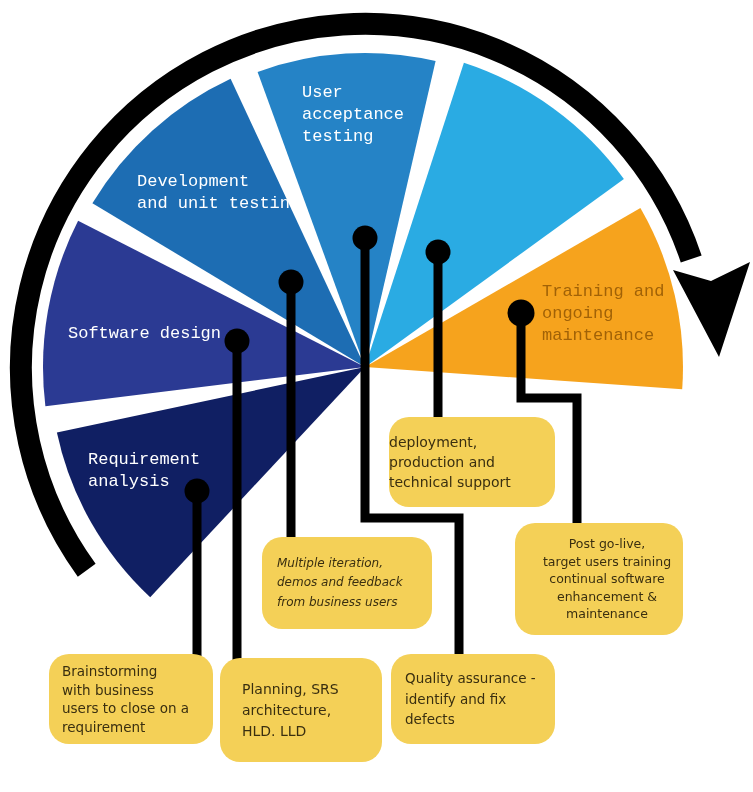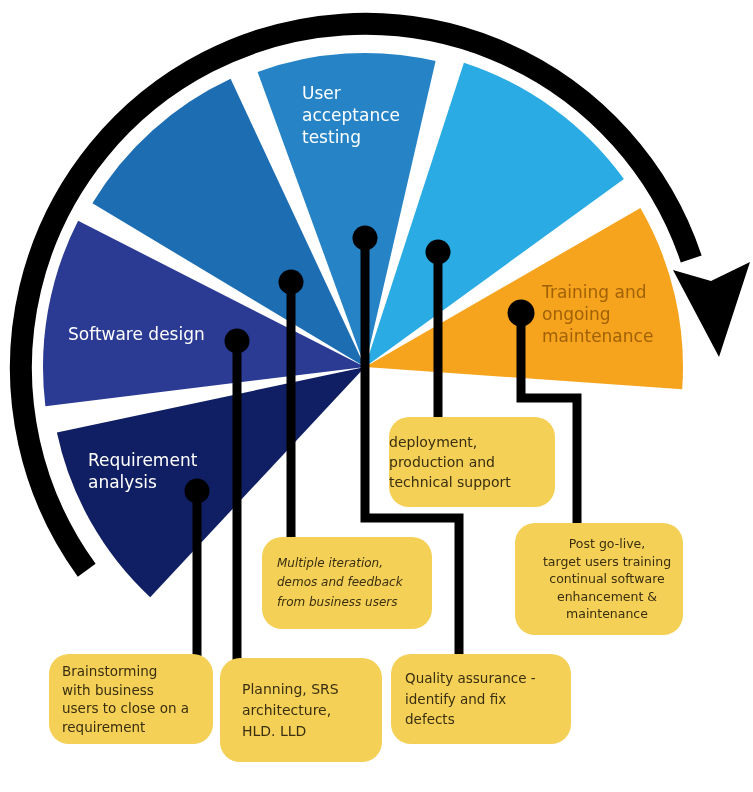--- a/index.html
+++ b/index.html
@@ -3,32 +3,32 @@
 <meta charset="utf-8">
 <style>
   html,body { margin:0; padding:0; background:#ffffff; }
   .stage {
     position:relative; width:753px; height:792px; background:#ffffff; overflow:hidden;
     font-family:"DejaVu Sans","Liberation Sans",sans-serif;
   }
   .stage svg { position:absolute; left:0; top:0; }
   .seg-label {
     position:absolute; color:#ffffff; font-size:17px; line-height:22px;
-    white-space:pre-line; letter-spacing:0;
+    white-space:pre-line; letter-spacing:0;font-family:Liberation Mono, monospace;
   }
   .seg-label.dark { color:#a16207; }
   .callout {
     position:absolute; background:#f4d057; border-radius:20px; color:#3a2f10;
     box-sizing:border-box; display:flex; flex-direction:column; justify-content:center;
     white-space:pre-line;
   }
   .c-brainstorm { left:49px;  top:654px; width:164px; height:90px;  font-size:13.5px; line-height:18.5px; padding-left:13px; }
   .c-planning   { left:220px; top:658px; width:162px; height:104px;  font-size:14px;   line-height:21px;   padding-left:22px; }
   .c-multiple   { left:262px; top:537px; width:170px; height:92px;  font-size:12px;   line-height:19.5px; padding-left:15px;font-style:italic; }
-  .c-quality    { left:391px; top:654px; width:180px; height:90px;  font-size:13.5px; line-height:20.5px; padding-left:14px; }
+  .c-quality    { left:391px; top:654px; width:164px; height:90px;  font-size:13.5px; line-height:20.5px; padding-left:14px; }
   .c-deploy     { left:389px; top:417px; width:166px; height:90px;  font-size:14px;   line-height:20px;   }
   .c-postgolive { left:515px; top:523px; width:168px; height:112px; font-size:12.5px; line-height:17.5px; padding-left:16px;text-align:center; }
   .l-req    { left:88px;  top:449px; }
   .l-design { left:68px;  top:323px; }
   .l-dev    { left:137px; top:171px; }
   .l-uat    { left:302px; top:82px;  }
   .l-impl   { left:444px; top:166px; }
   .l-train  { left:542px; top:281px; }
 </style>
 </head>
@@ -59,20 +59,22 @@
     <circle cx="237" cy="341" r="12.5" fill="#000000"></circle>
     <circle cx="291" cy="282" r="12.5" fill="#000000"></circle>
     <circle cx="365" cy="238" r="12.5" fill="#000000"></circle>
     <circle cx="438" cy="252" r="12.5" fill="#000000"></circle>
     <circle cx="521" cy="313" r="13.5" fill="#000000"></circle>
   </svg>
 
   <div class="seg-label l-req">Requirement
 analysis</div>
   <div class="seg-label l-design">Software design</div>
+  <div class="seg-label l-dev">Development
+and unit testing</div>
   <div class="seg-label l-uat">User
 acceptance
 testing</div>
   <div class="seg-label dark l-train">Training and
 ongoing
 maintenance</div>
 
   <div class="callout c-brainstorm">Brainstorming
 with business
 users to close on a

